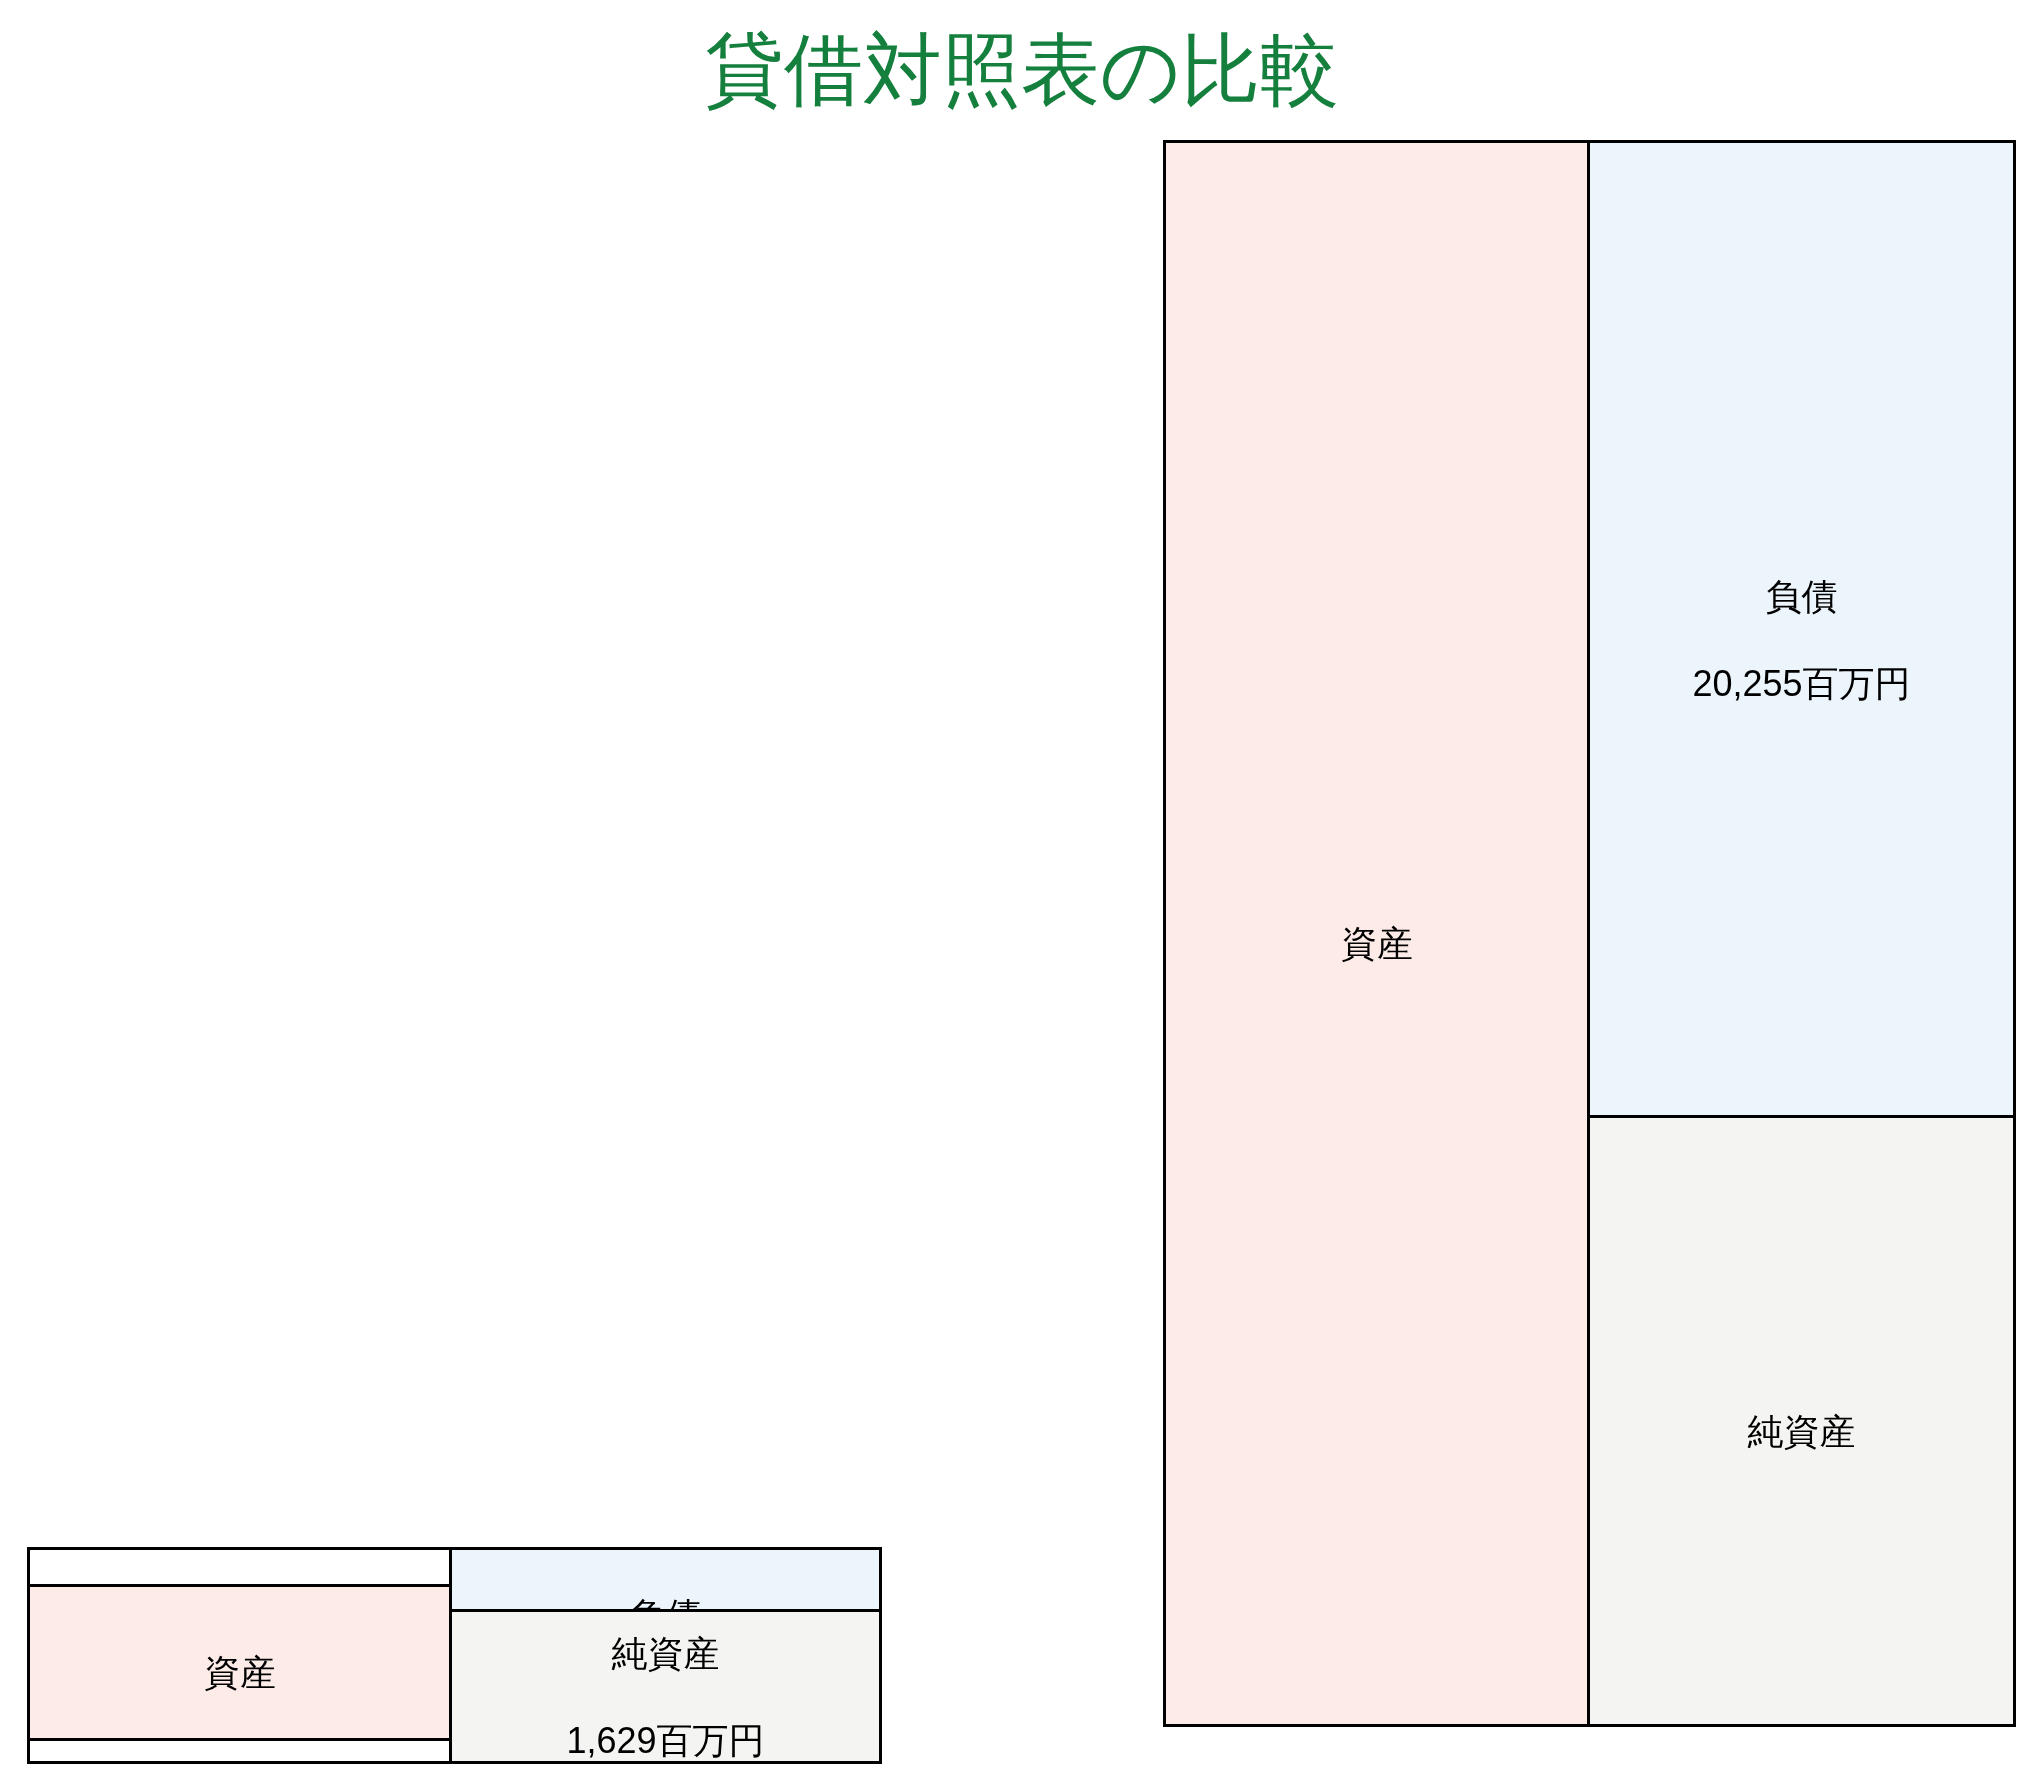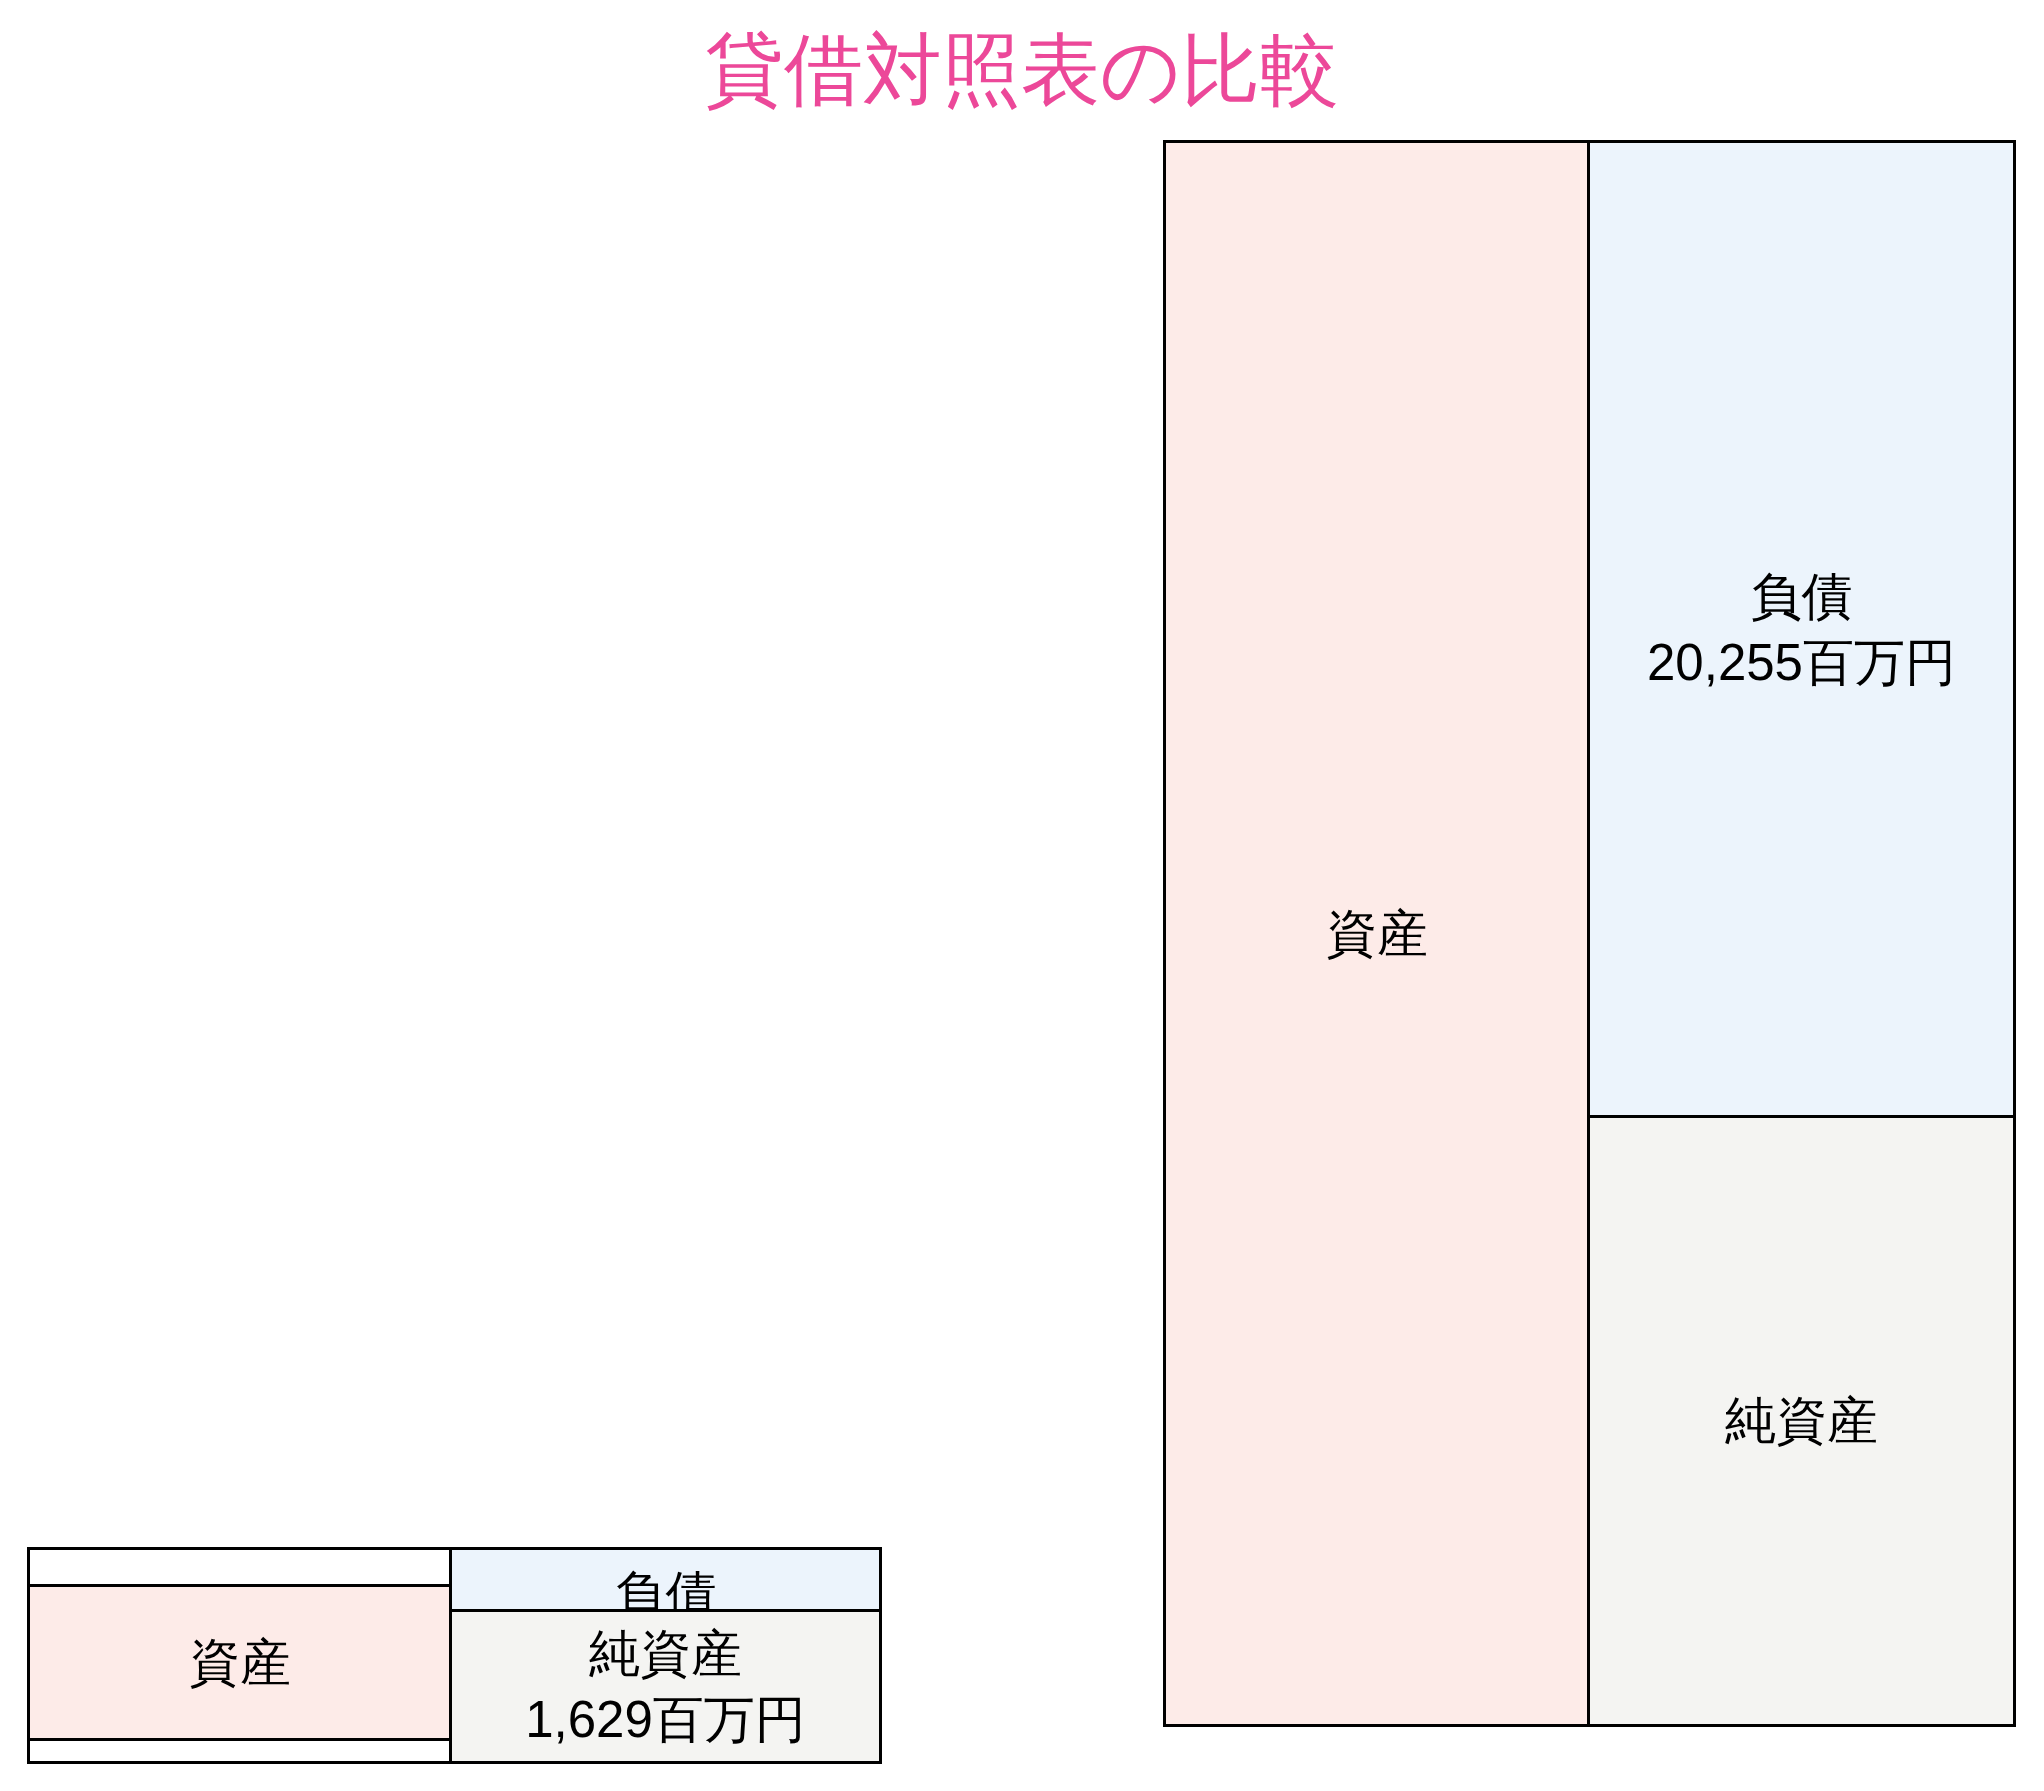--- a/index.html
+++ b/index.html
@@ -17,38 +17,39 @@
     overflow: hidden;
   }
   .chart-title {
     position: absolute;
     left: 0;
     top: 19px;
     width: 2044px;
     text-align: center;
     font-size: 79px;
     line-height: 1.3;
-    color: #ec4899;
+    color: #15803d;
     white-space: nowrap;
   }
   .box {
     position: absolute;
     box-sizing: border-box;
     border: 3.8px solid #000000;
     display: flex;
     flex-direction: column;
     align-items: center;
     justify-content: center;
     text-align: center;
   }
   .label-line {
-    font-size: 51px;
+    font-size: 36px;
     line-height: 66px;
     white-space: nowrap;
     color: #000000;
+    margin-top: 21px;
   }
   
   .l-assets { left: 1163px; top: 140px;  width: 428px; height: 1587px; background: #fdebe8; }
   .l-liab   { left: 1587px; top: 140px;  width: 429px; height: 979px; background: #ecf4fc; }
   .l-net    { left: 1587px; top: 1115px; width: 429px; height: 612px;  background: #f4f4f2; }
   
   .s-assets-frame { left: 27.4px;  top: 1547px; width: 425px; height: 217px; background: #ffffff; }
   .s-assets-label { left: 27.4px;  top: 1584px; width: 425px; height: 157px; background: #fdebe8; }
   .s-liab   { left: 449px; top: 1547px; width: 433px; height: 65px;  background: #ecf4fc;
               justify-content: flex-start; padding-top: 19px; overflow: hidden; }

